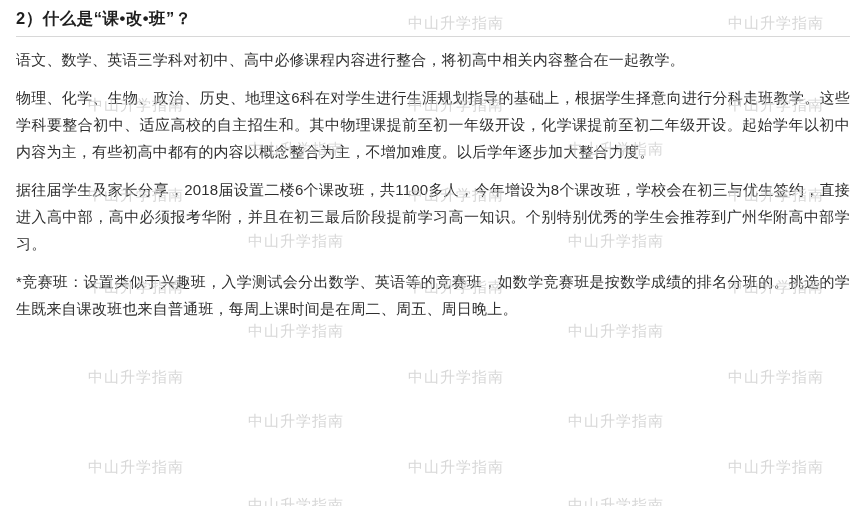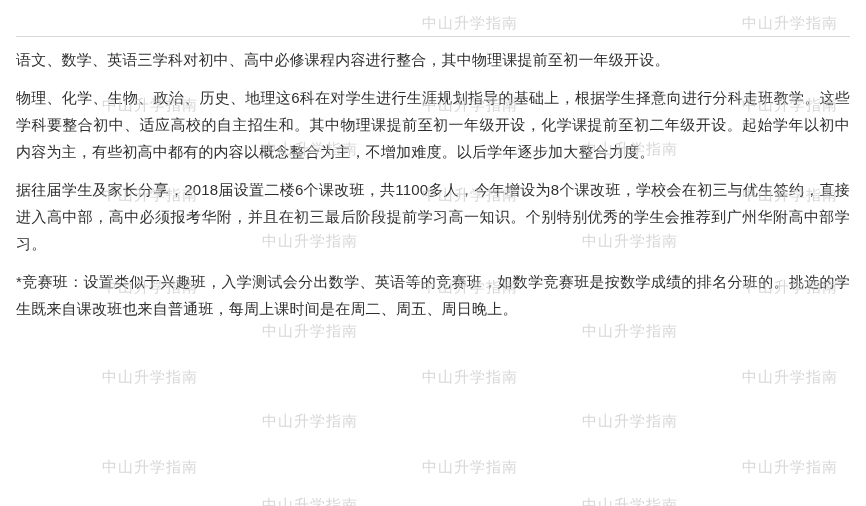--- a/index.html
+++ b/index.html
@@ -53,41 +53,41 @@
     letter-spacing: 0.2px;
   }
   .para:last-child { margin-bottom: 1px; }
 
   
   .wm-layer {
     position: absolute;
     inset: 0;
     pointer-events: none;
     overflow: hidden;
-    margin-left: 14px;
   }
   .wm {
     position: absolute;
     font-family: "Liberation Sans", sans-serif;
     font-size: 15px;
     color: #c8c8c8;
     opacity: 0.72;
     white-space: nowrap;
     letter-spacing: 1px;
   }
 </style>
 </head>
 <body>
 
 <div id="page">
 
+  <div class="heading">2）什么是“课•改•班”？</div>
   <div class="rule"></div>
 
   <div class="body-wrap">
-    <p class="para">语文、数学、英语三学科对初中、高中必修课程内容进行整合，其中物理课提前至初一年级开设。</p>
+    <p class="para">语文、数学、英语三学科对初中、高中必修课程内容进行整合，将初高中相关内容整合在一起教学。</p>
     <p class="para">物理、化学、生物、政治、历史、地理这6科在对学生进行生涯规划指导的基础上，根据学生择意向进行分科走班教学。这些学科要整合初中、适应高校的自主招生和。其中物理课提前至初一年级开设，化学课提前至初二年级开设。起始学年以初中内容为主，有些初高中都有的内容以概念整合为主，不增加难度。以后学年逐步加大整合力度。</p>
     <p class="para">据往届学生及家长分享，2018届设置二楼6个课改班，共1100多人，今年增设为8个课改班，学校会在初三与优生签约，直接进入高中部，高中必须报考华附，并且在初三最后阶段提前学习高一知识。个别特别优秀的学生会推荐到广州华附高中部学习。</p>
     <p class="para">*竞赛班：设置类似于兴趣班，入学测试会分出数学、英语等的竞赛班，如数学竞赛班是按数学成绩的排名分班的。挑选的学生既来自课改班也来自普通班，每周上课时间是在周二、周五、周日晚上。</p>
   </div>
 
   <div class="wm-layer" id="wm-layer">
       <div class="wm" style="left: 408px; top: 14px; color: rgb(200, 200, 200);">中山升学指南</div>
       <div class="wm" style="left: 728px; top: 14px; color: rgb(200, 200, 200);">中山升学指南</div>
       <div class="wm" style="left: 88px; top: 96px; color: rgb(200, 200, 200);">中山升学指南</div>
       <div class="wm" style="left: 408px; top: 96px; color: rgb(200, 200, 200);">中山升学指南</div>

